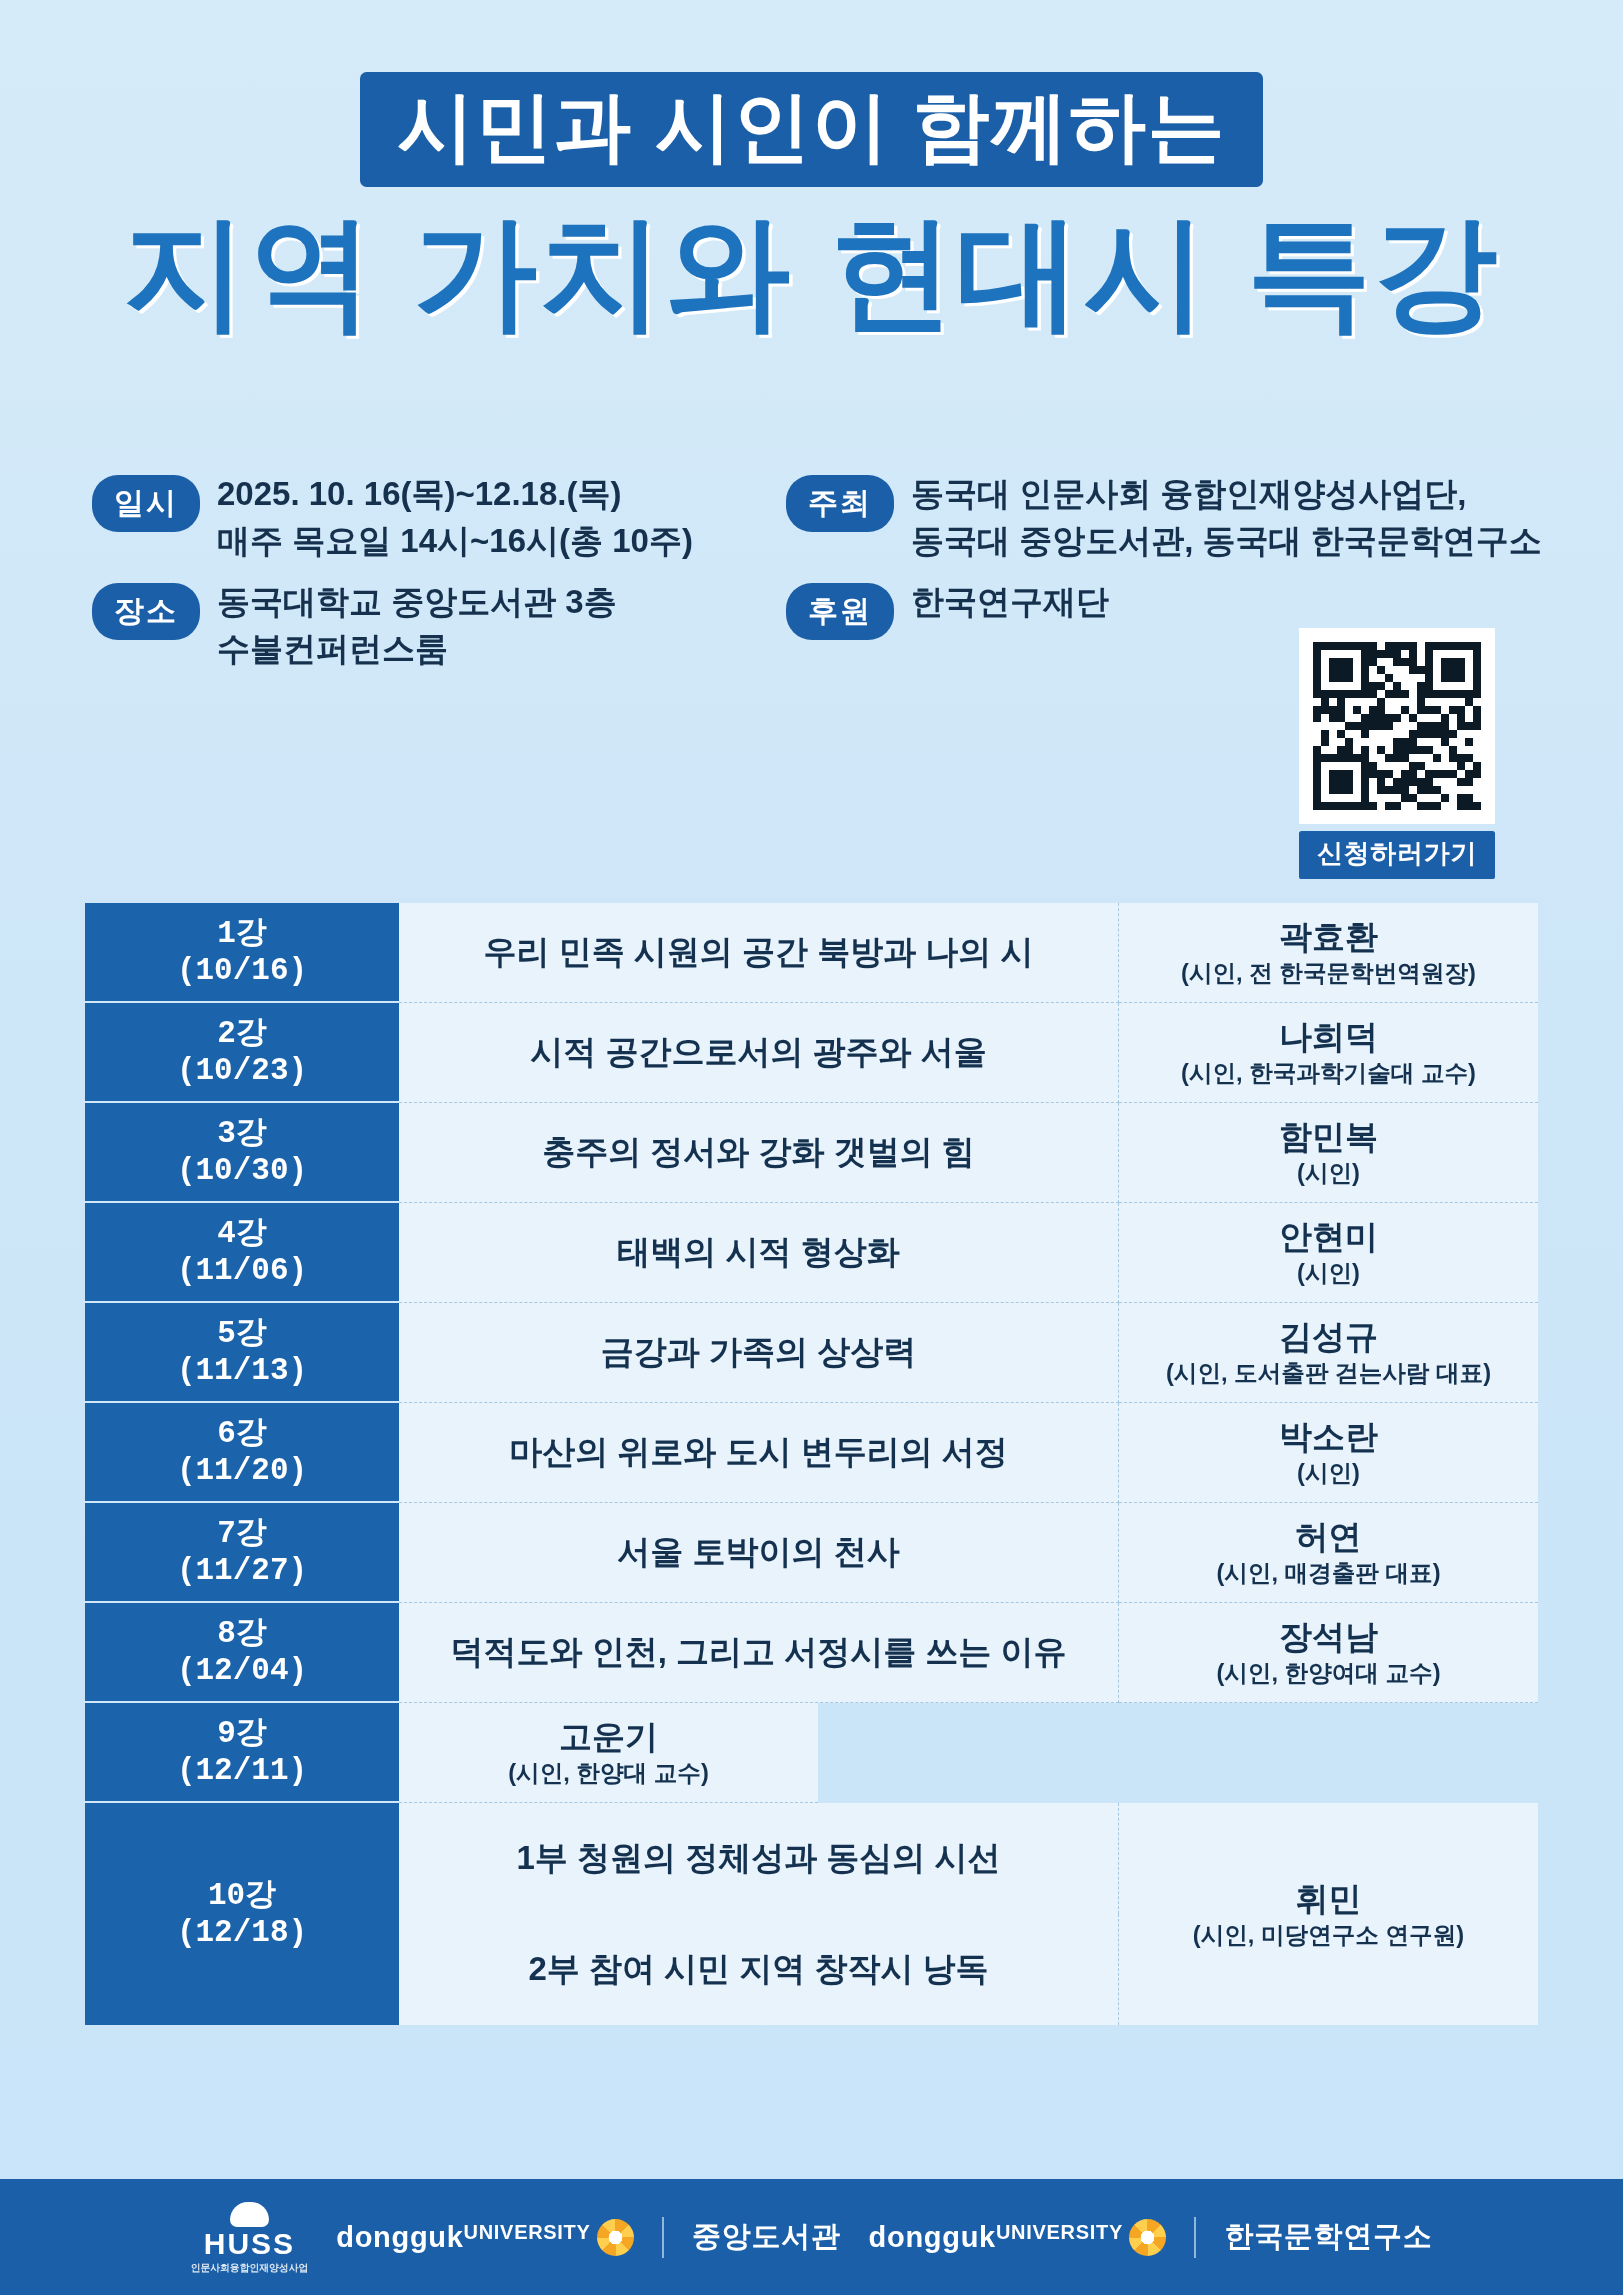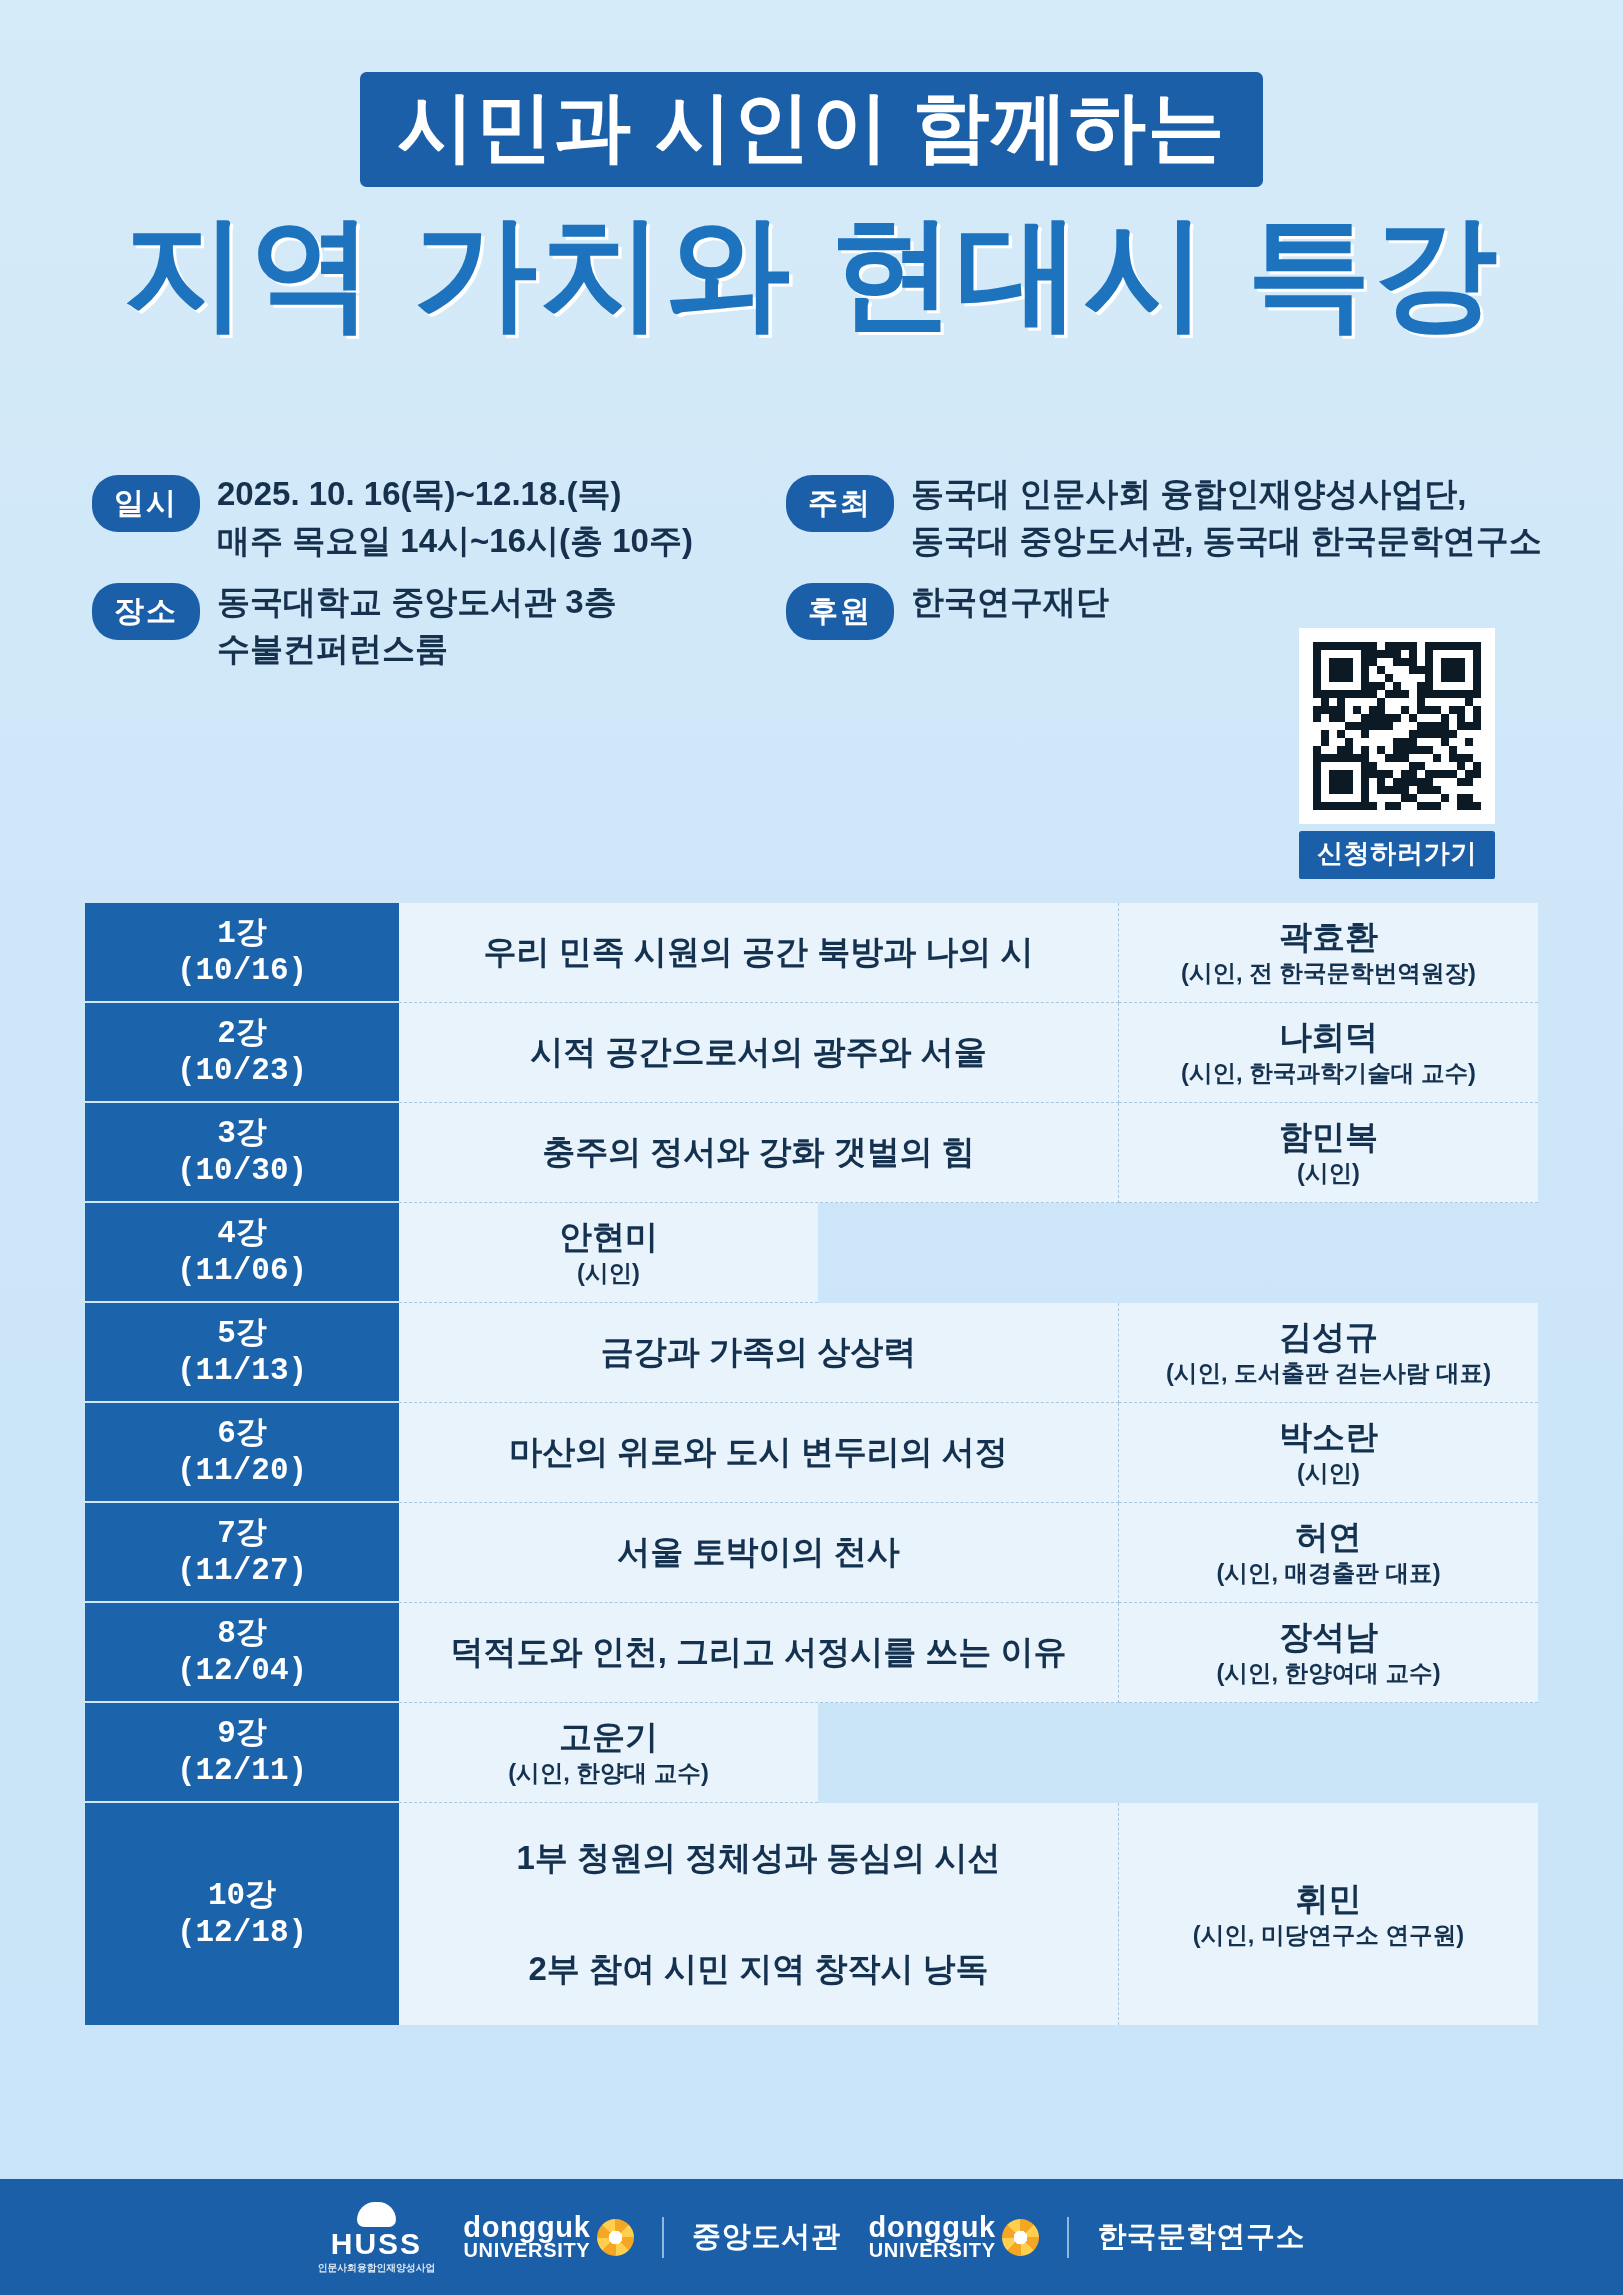--- a/index.html
+++ b/index.html
@@ -227,21 +227,21 @@
     line-height: 1;
   }
   .huss .hd {
     width: 39px; height: 25px;
     border-radius: 19.6px 19.6px 7.9px 7.9px;
     background: #fff;
     margin-bottom: 2.6px;
   }
   .huss .ht { font-size: 30px; letter-spacing: 2px; }
   .huss .hs { font-size: 9.8px; margin-top: 3.3px; opacity: .85; }
-  .dg { display: flex; flex-direction: column; line-height: .98; text-align: center; }
+  .dg { display: flex; line-height: .98; }
   .dg .d1 { font-size: 29px; letter-spacing: 0.7px; }
   .dg .d2 { font-size: 20px; letter-spacing: 0.7px; }
   .flower {
     width: 37px; height: 37px; margin-left: 6.5px;
     background:
       radial-gradient(circle at 50% 50%, #ffffff 0 26%, transparent 27%),
       conic-gradient(#f5a623 0 12.5%, #ffcf4d 12.5% 25%, #f5a623 25% 37.5%, #ffcf4d 37.5% 50%, #f5a623 50% 62.5%, #ffcf4d 62.5% 75%, #f5a623 75% 87.5%, #ffcf4d 87.5% 100%);
     border-radius: 50%;
   }
   .divider {
@@ -766,20 +766,21 @@
         <div class="cell-speaker">
           <div class="sp-name">함민복</div>
           <div class="sp-aff">(시인)</div>
         </div>
       </div>
       <div class="row">
         <div class="cell-no">
           <span>4강</span>
           <span>(11/06)</span>
         </div>
+        <div class="cell-topic">태백의 시적 형상화</div>
         <div class="cell-speaker">
           <div class="sp-name">안현미</div>
           <div class="sp-aff">(시인)</div>
         </div>
       </div>
       <div class="row">
         <div class="cell-no">
           <span>5강</span>
           <span>(11/13)</span>
         </div>

